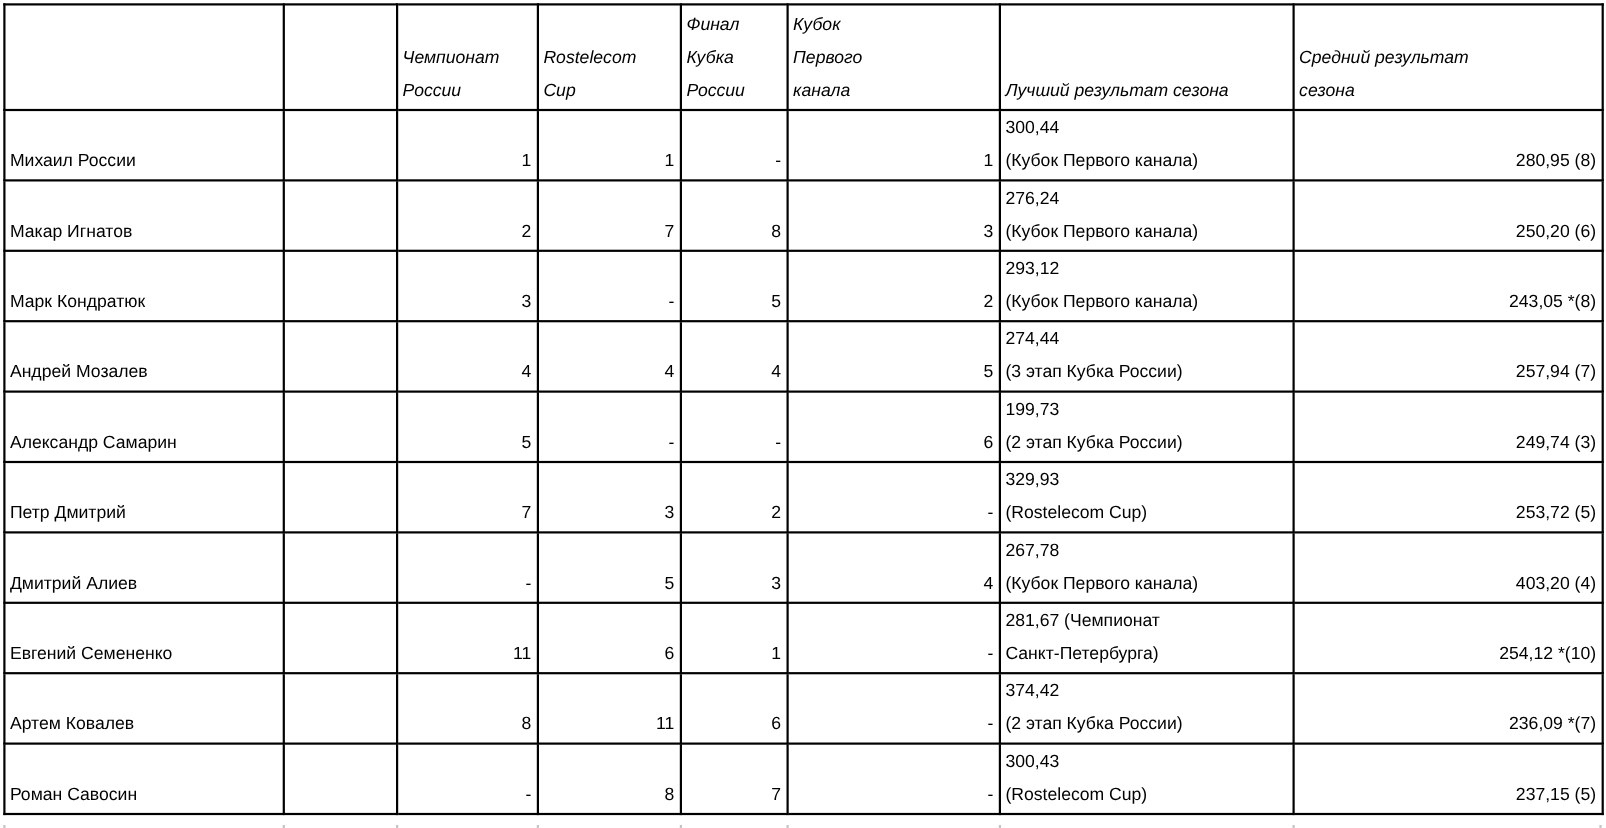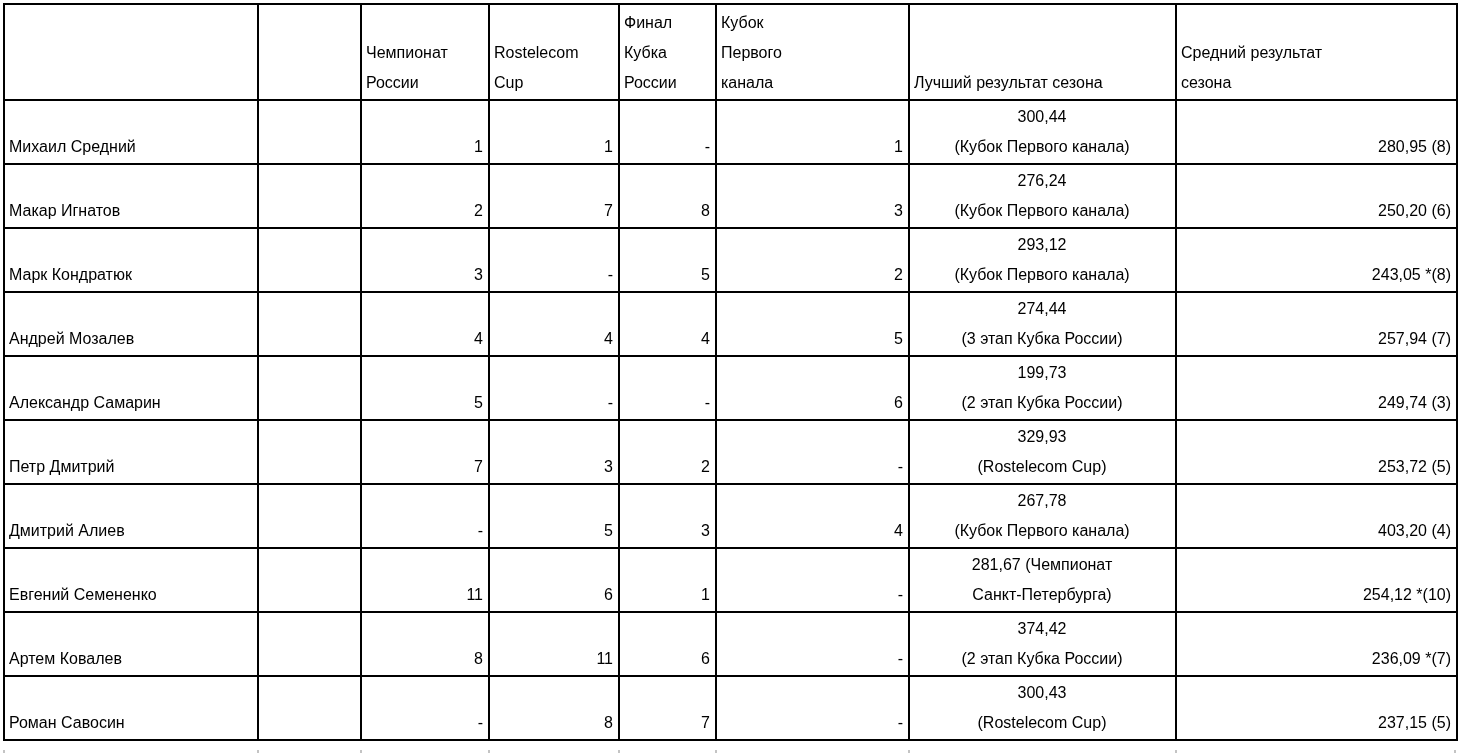--- a/index.html
+++ b/index.html
@@ -15,25 +15,25 @@
   table.grid { border-collapse: collapse; table-layout: fixed; }
   .grid td {
     border: 2px solid #000000;
     vertical-align: bottom;
     font-size: 16px;
     line-height: 30px;
     padding: 0 5px 1px 4px;
     overflow: hidden;
     background: #ffffff;
   }
-  .grid thead td { height: 93px; white-space: pre-line; }
+  .grid thead td { height: 93px; white-space: pre-line; font-style: italic; }
   .grid tbody td { height: 61px; }
 
   .num  { text-align: right; padding-right: 5px; }
-  .best { text-align: center; padding-right: 5px; }
+  .best { text-align: left; padding-right: 5px; }
   .best div { display: block; }
 
   
   .stubs { position: absolute; top: 750px; left: 0; width: 1460px; height: 3px; }
   .stubs i { position: absolute; top: 0; width: 2px; height: 3px; background: #c4c4c4; }
 </style>
 </head>
 <body>
 
 <div class="sheet">
@@ -62,21 +62,21 @@
         <td>Кубок
 Первого
 канала</td>
         <td>Лучший результат сезона</td>
         <td>Средний результат
 сезона</td>
       </tr>
     </thead>
     <tbody>
         <tr>
-          <td>Михаил Средний</td>
+          <td>Михаил России</td>
           <td></td>
           <td class="num">1</td>
           <td class="num">1</td>
           <td class="num">-</td>
           <td class="num">1</td>
           <td class="best">
             <div>300,44</div>
             <div>(Кубок Первого канала)</div>
           </td>
           <td class="num">280,95 (8)</td>

